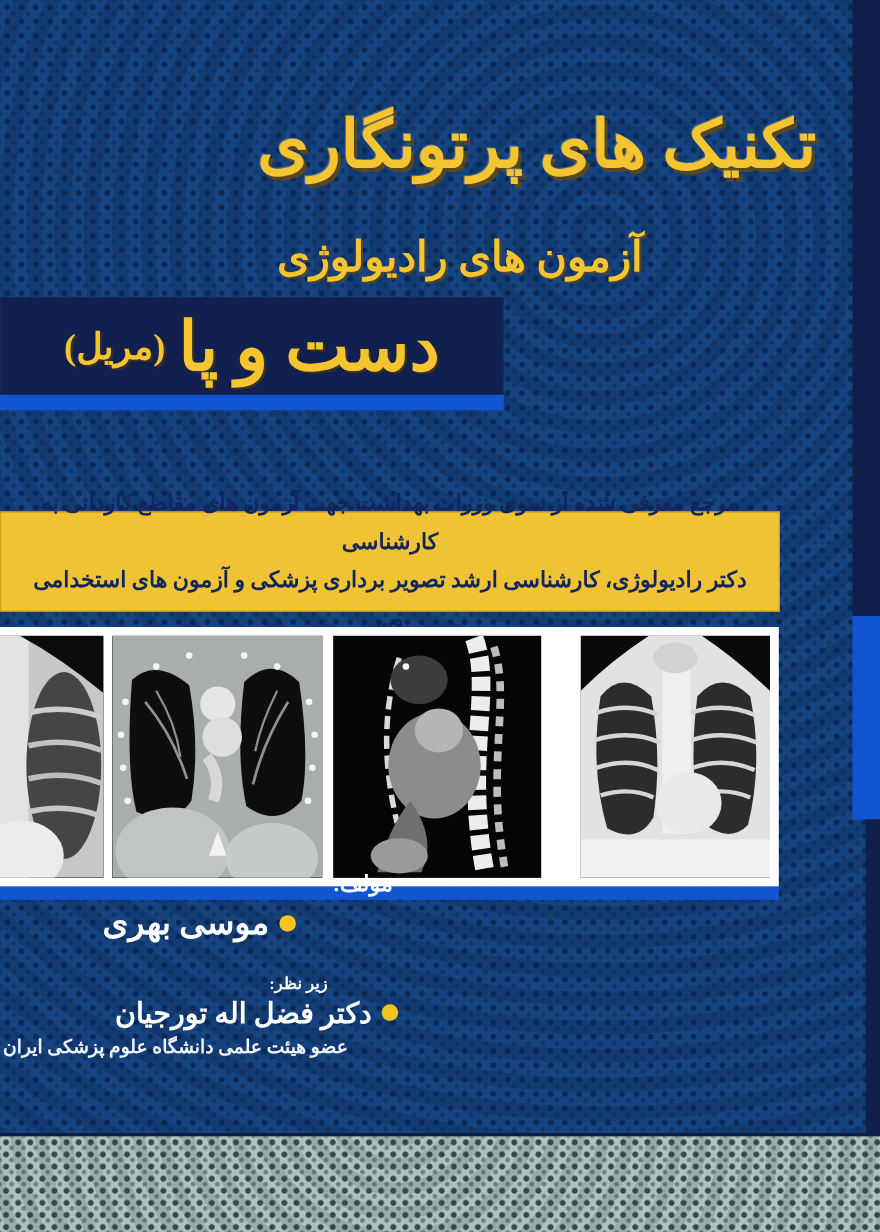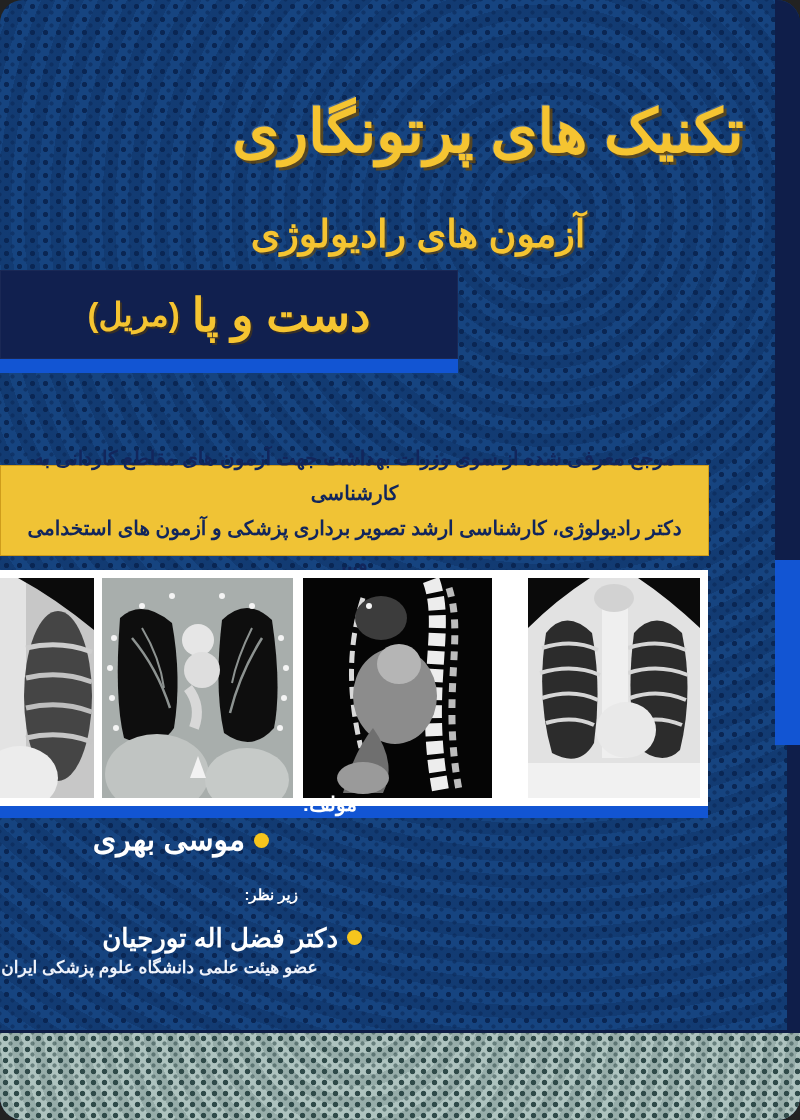--- a/index.html
+++ b/index.html
@@ -1,26 +1,25 @@
 <!DOCTYPE html>
 <html lang="fa"><head>
 <meta charset="utf-8">
 <style>
   html,body{margin:0;padding:0;background:#222;}
   .cover{
     position:relative; width:800px; height:1120px; margin:0 auto; overflow:hidden;
-    font-family:Liberation Sans, sans-serif;
+    font-family:Liberation Serif, serif;
     background-color:#164480;
     background-image:
       repeating-radial-gradient(circle at 68% 19%, rgba(9,38,84,0) 0 13px, rgba(9,38,84,0.30) 13px 26px),
       radial-gradient(rgba(8,33,76,0.85) 2.2px, transparent 3px),
       radial-gradient(rgba(8,33,76,0.45) 1.7px, transparent 2.5px);
     background-size:auto, 13px 13px, 13px 13px;
     background-position:0 0, 0 0, 6px 6px;
-    border-radius:23px;
   }
   .abs{position:absolute;}
   
   .strip-top{right:0; top:0; width:25px; height:560px; background:#0f1e4a;}
   .strip-mid{right:0; top:560px; width:25px; height:185px; background:#1255d3;}
   .strip-bottom{right:0; top:745px; width:13px; height:287px; background:#0f1e4a;}
   
   .title{
     left:176px; right:0; top:88px; text-align:center;
     font-size:60px; font-weight:bold; color:#f5c431; direction:rtl; line-height:88px;
@@ -30,21 +29,21 @@
   .subtitle{
     left:36px; right:0; top:206px; text-align:center;
     font-size:38px; font-weight:bold; color:#f5c431; direction:rtl; line-height:56px;
     text-shadow:2px 2px 0 rgba(110,75,8,0.6);
   }
   .hero-box{
     left:0; top:270px; width:458px; height:89px; background:#11204f;
     display:flex; align-items:center; justify-content:center; gap:12px; direction:rtl;
     box-shadow:inset 0 0 0 1px rgba(255,255,255,0.04);
   }
-  .hero-main{font-size:46px; font-weight:bold; color:#f5c431; text-shadow:2px 2px 0 rgba(90,60,5,0.55);}
+  .hero-main{font-size:62px; font-weight:bold; color:#f5c431; text-shadow:2px 2px 0 rgba(90,60,5,0.55);}
   .hero-paren{font-size:33px; font-weight:bold; color:#f5c431; text-shadow:2px 2px 0 rgba(90,60,5,0.55);}
   .hero-bar{left:0; top:359px; width:458px; height:14px; background:#1255d3;}
   .tagline{
     left:0; top:384px; width:424px; text-align:center;
     font-size:29px; font-weight:bold; color:#f5c431; direction:rtl; line-height:40px;
     text-shadow:2px 2px 0 rgba(100,68,6,0.6);
   }
   
   .blurb{
     left:0; top:465px; width:709px; height:91px; background:#f0c335;
@@ -61,21 +60,21 @@
   .fig-c{left:303px; width:189px;}
   .fig-d{left:528px; width:172px;}
   .gallery svg{display:block; width:100%; height:100%;}
   .gallery-bar{left:0; top:806px; width:708px; height:12px; background:#1255d3;}
   
   .credits{left:0; right:438px; top:792px; direction:rtl; text-align:left; color:#ffffff;}
   .credits > div{direction:rtl;}
   .cred-label1{font-size:20px; font-weight:bold; line-height:24px; margin-right:5px; text-align:right;}
   .cred-line1{margin-top:6px; font-size:30px; font-weight:bold; line-height:36px; text-align:center;}
   .cred-label2{margin-top:26px; font-size:15px; font-weight:bold; line-height:22px; margin-right:64px; text-align:right;}
-  .cred-line2{margin-top:16px; font-size:26px; font-weight:bold; line-height:32px; text-align:right;}
+  .cred-line2{margin-top:0; font-size:26px; font-weight:bold; line-height:32px; text-align:right;}
   .cred-line3{margin-top:3px; font-size:17px; font-weight:bold; line-height:21px; margin-right:43px; text-align:center; color:#eef2fa;}
   .bullet{
     display:inline-block; width:15px; height:15px; border-radius:50%;
     background:#f6c51d; margin-left:9px; vertical-align:2px;
   }
   
   .bottom-band{
     left:0; top:1030px; width:800px; height:90px;
     background-color:#aec3bf;
     background-image:

